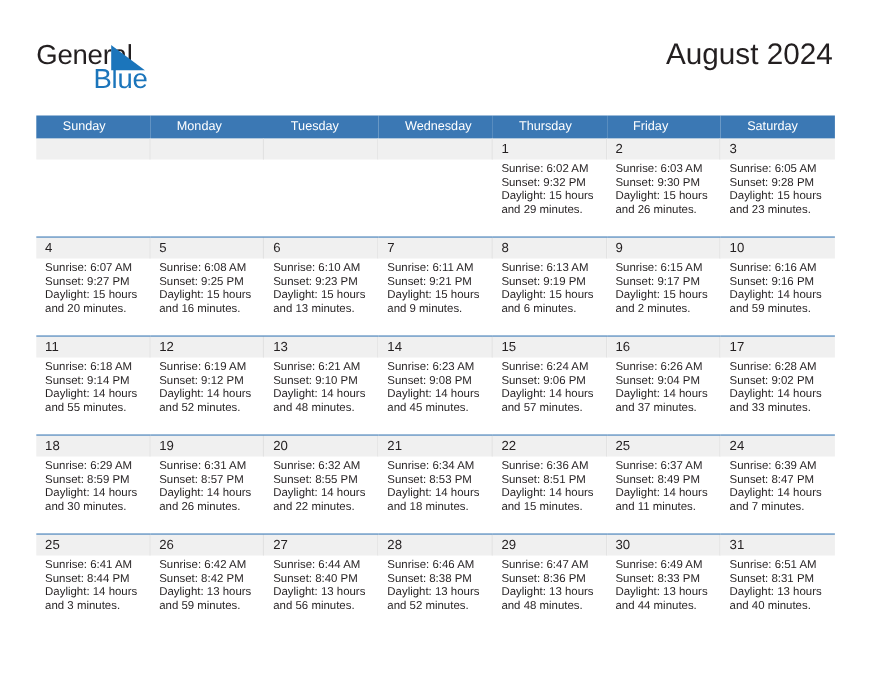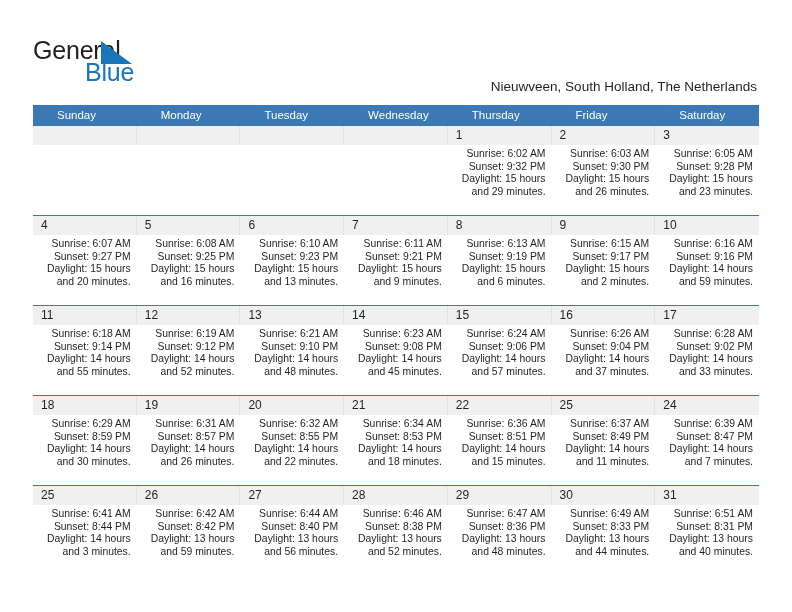--- a/index.html
+++ b/index.html
@@ -137,42 +137,41 @@
   }
   td:last-child .daynum { border-right: none; }
   .cell-empty .daynum {
     color: transparent;
   }
   .details {
     padding: 3px 6px 0 8px;
     font-size: 10.4px;
     line-height: 12.6px;
     color: #231f20;
-    text-align: right;
   }
   .details div { white-space: nowrap; }
 </style>
 </head>
 <body>
 
 <div class="page">
 
   <div class="header">
 
     <div class="brand">
       <span class="brand-general">General</span>
       <span class="brand-tri">
         <svg width="31" height="23" viewBox="0 0 31 23" xmlns="http://www.w3.org/2000/svg">
           <polygon points="0,0 0,23 31,23" fill="#1b75bb"></polygon>
         </svg>
       </span>
       <span class="brand-blue">Blue</span>
     </div>
 
-    <div class="subtitle">Nieuwveen, South Holland, The Netherlands</div>
+    <div class="title">August 2024</div>
   </div>
 
   <div class="calendar">
     <table class="cal">
       <colgroup>
         <col>
           <col>
           <col>
           <col>
           <col>

